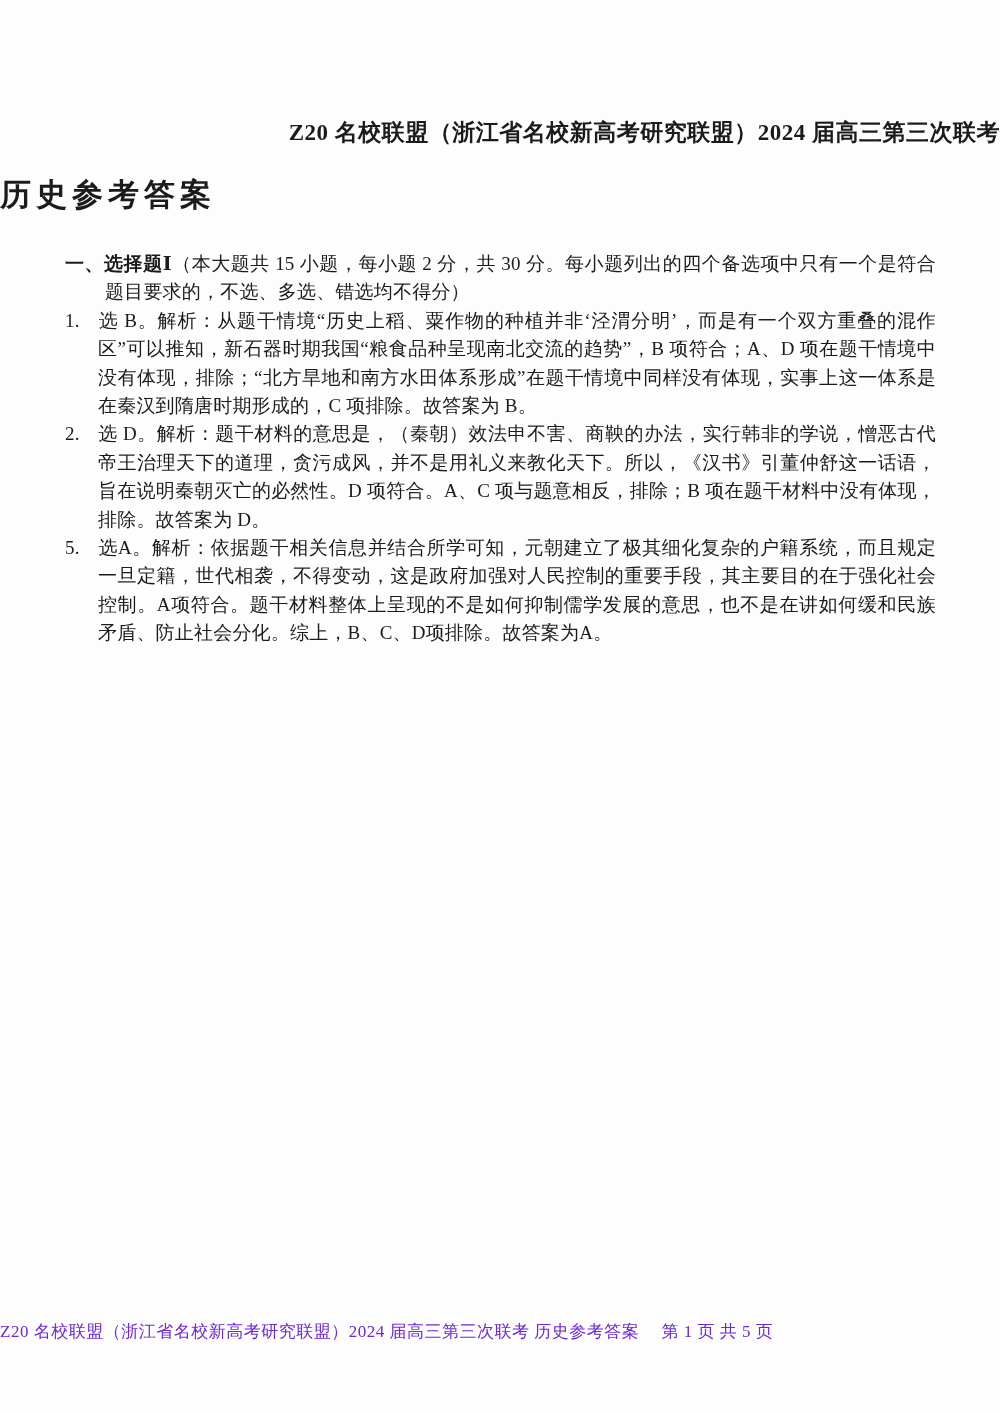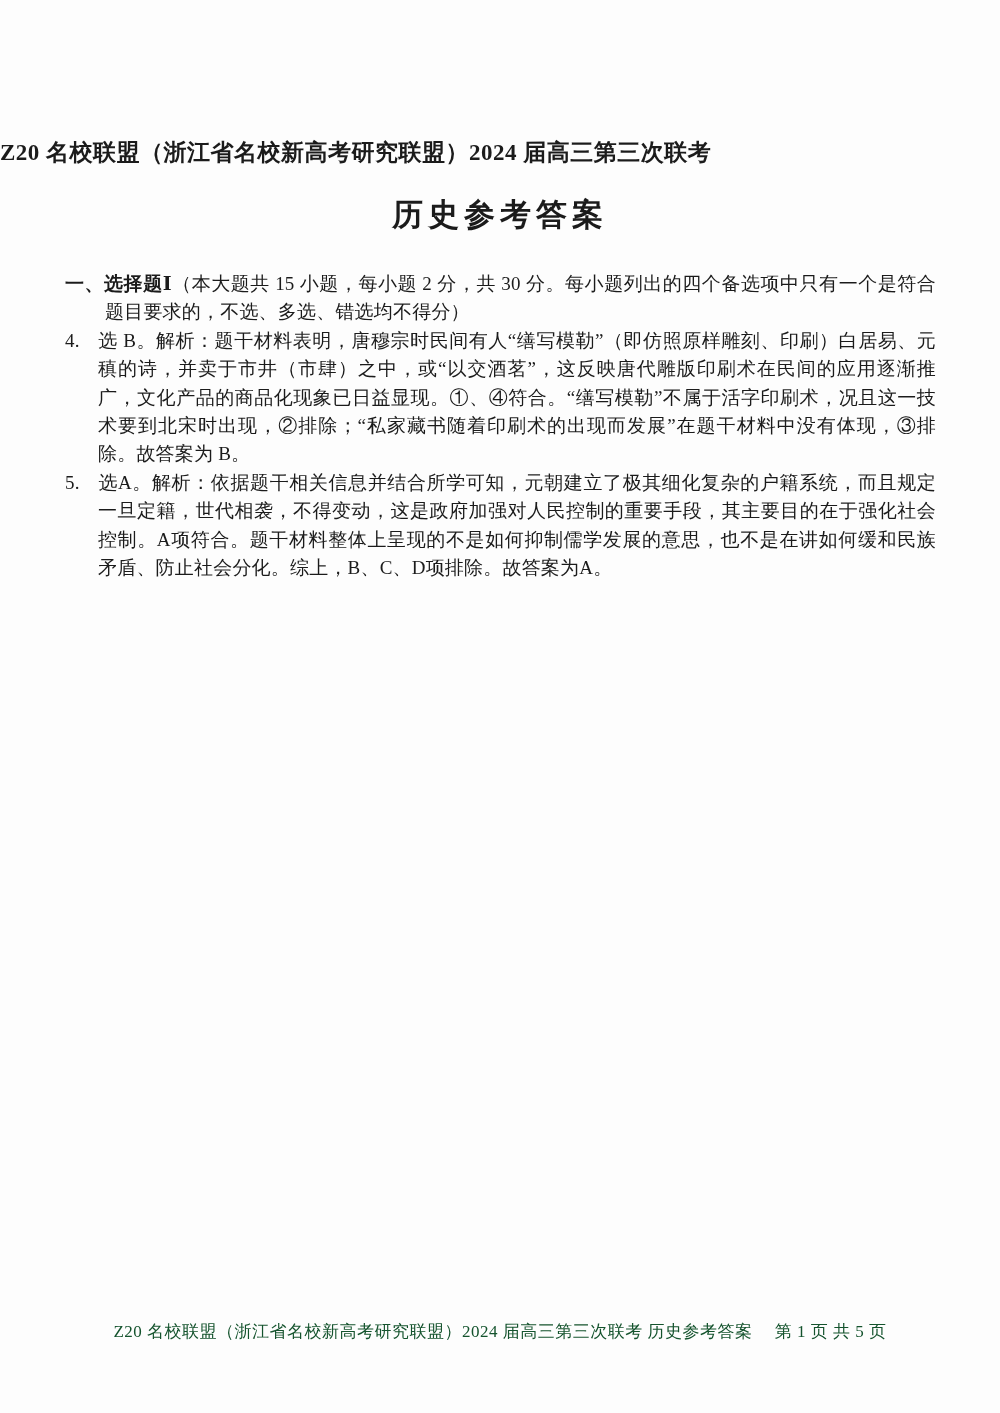--- a/index.html
+++ b/index.html
@@ -12,30 +12,28 @@
     width: 1000px;
     height: 1413px;
     margin: 0 auto;
     background: #fdfdfd;
     color: #1b1b1b;
     font-family: "Liberation Serif", "DejaVu Serif", serif;
     overflow: hidden;
   }
   .title1 {
     padding-top: 116px;
-    text-align: left;
+    text-align: right;
     font-weight: bold;
     font-size: 23px;
     line-height: 34px;
     letter-spacing: 0.5px;
-    margin-top: 20px;
   }
   .title2 {
     margin-top: 24px;
-    text-align: center;
     font-weight: bold;
     font-size: 31px;
     line-height: 42px;
     letter-spacing: 5px;
   }
   .content {
     margin: 22px 64px 0 65px;
     font-size: 19px;
     line-height: 28.4px;
     text-align: justify;
@@ -56,42 +54,42 @@
   .item .num {
     display: inline-block;
     width: 33px;
     text-indent: 0;
   }
   .footer {
     position: absolute;
     left: 0;
     right: 0;
     top: 1320px;
-    text-align: center;
     font-size: 17px;
     letter-spacing: 0.5px;
-    color: #14532d;
+    color: #6d28d9;
   }
 </style>
 </head>
 <body>
 
 <div class="page">
 
   <div class="title1">Z20 名校联盟（浙江省名校新高考研究联盟）2024 届高三第三次联考</div>
   <div class="title2">历史参考答案</div>
 
   <div class="content">
 
     <div class="intro"><span class="lead">一、选择题Ⅰ</span><span>（本大题共 15 小题，每小题 2 分，共 30 分。每小题列出的四个备选项中只有一个是符合题目要求的，不选、多选、错选均不得分）</span></div>
 
+    <div class="item"><span class="num">1.</span><span>选 B。解析：从题干情境“历史上稻、粟作物的种植并非‘泾渭分明’，而是有一个双方重叠的混作区”可以推知，新石器时期我国“粮食品种呈现南北交流的趋势”，B 项符合；A、D 项在题干情境中没有体现，排除；“北方旱地和南方水田体系形成”在题干情境中同样没有体现，实事上这一体系是在秦汉到隋唐时期形成的，C 项排除。故答案为 B。</span></div>
+
+    <div class="item"><span class="num">2.</span><span>选 D。解析：题干材料的意思是，（秦朝）效法申不害、商鞅的办法，实行韩非的学说，憎恶古代帝王治理天下的道理，贪污成风，并不是用礼义来教化天下。所以，《汉书》引董仲舒这一话语，旨在说明秦朝灭亡的必然性。D 项符合。A、C 项与题意相反，排除；B 项在题干材料中没有体现，排除。故答案为 D。</span></div>
 
 
-
-    <div class="item"><span class="num">4.</span><span>选 B。解析：题干材料表明，唐穆宗时民间有人“缮写模勒”（即仿照原样雕刻、印刷）白居易、元稹的诗，并卖于市井（市肆）之中，或“以交酒茗”，这反映唐代雕版印刷术在民间的应用逐渐推广，文化产品的商品化现象已日益显现。①、④符合。“缮写模勒”不属于活字印刷术，况且这一技术要到北宋时出现，②排除；“私家藏书随着印刷术的出现而发展”在题干材料中没有体现，③排除。故答案为 B。</span></div>
 
     <div class="item"><span class="num">5.</span><span>选A。解析：依据题干相关信息并结合所学可知，元朝建立了极其细化复杂的户籍系统，而且规定一旦定籍，世代相袭，不得变动，这是政府加强对人民控制的重要手段，其主要目的在于强化社会控制。A项符合。题干材料整体上呈现的不是如何抑制儒学发展的意思，也不是在讲如何缓和民族矛盾、防止社会分化。综上，B、C、D项排除。故答案为A。</span></div>
 
 
 
 
   </div>
 
   <div class="footer">Z20 名校联盟（浙江省名校新高考研究联盟）2024 届高三第三次联考  历史参考答案　 第 1 页 共 5 页</div>
 

